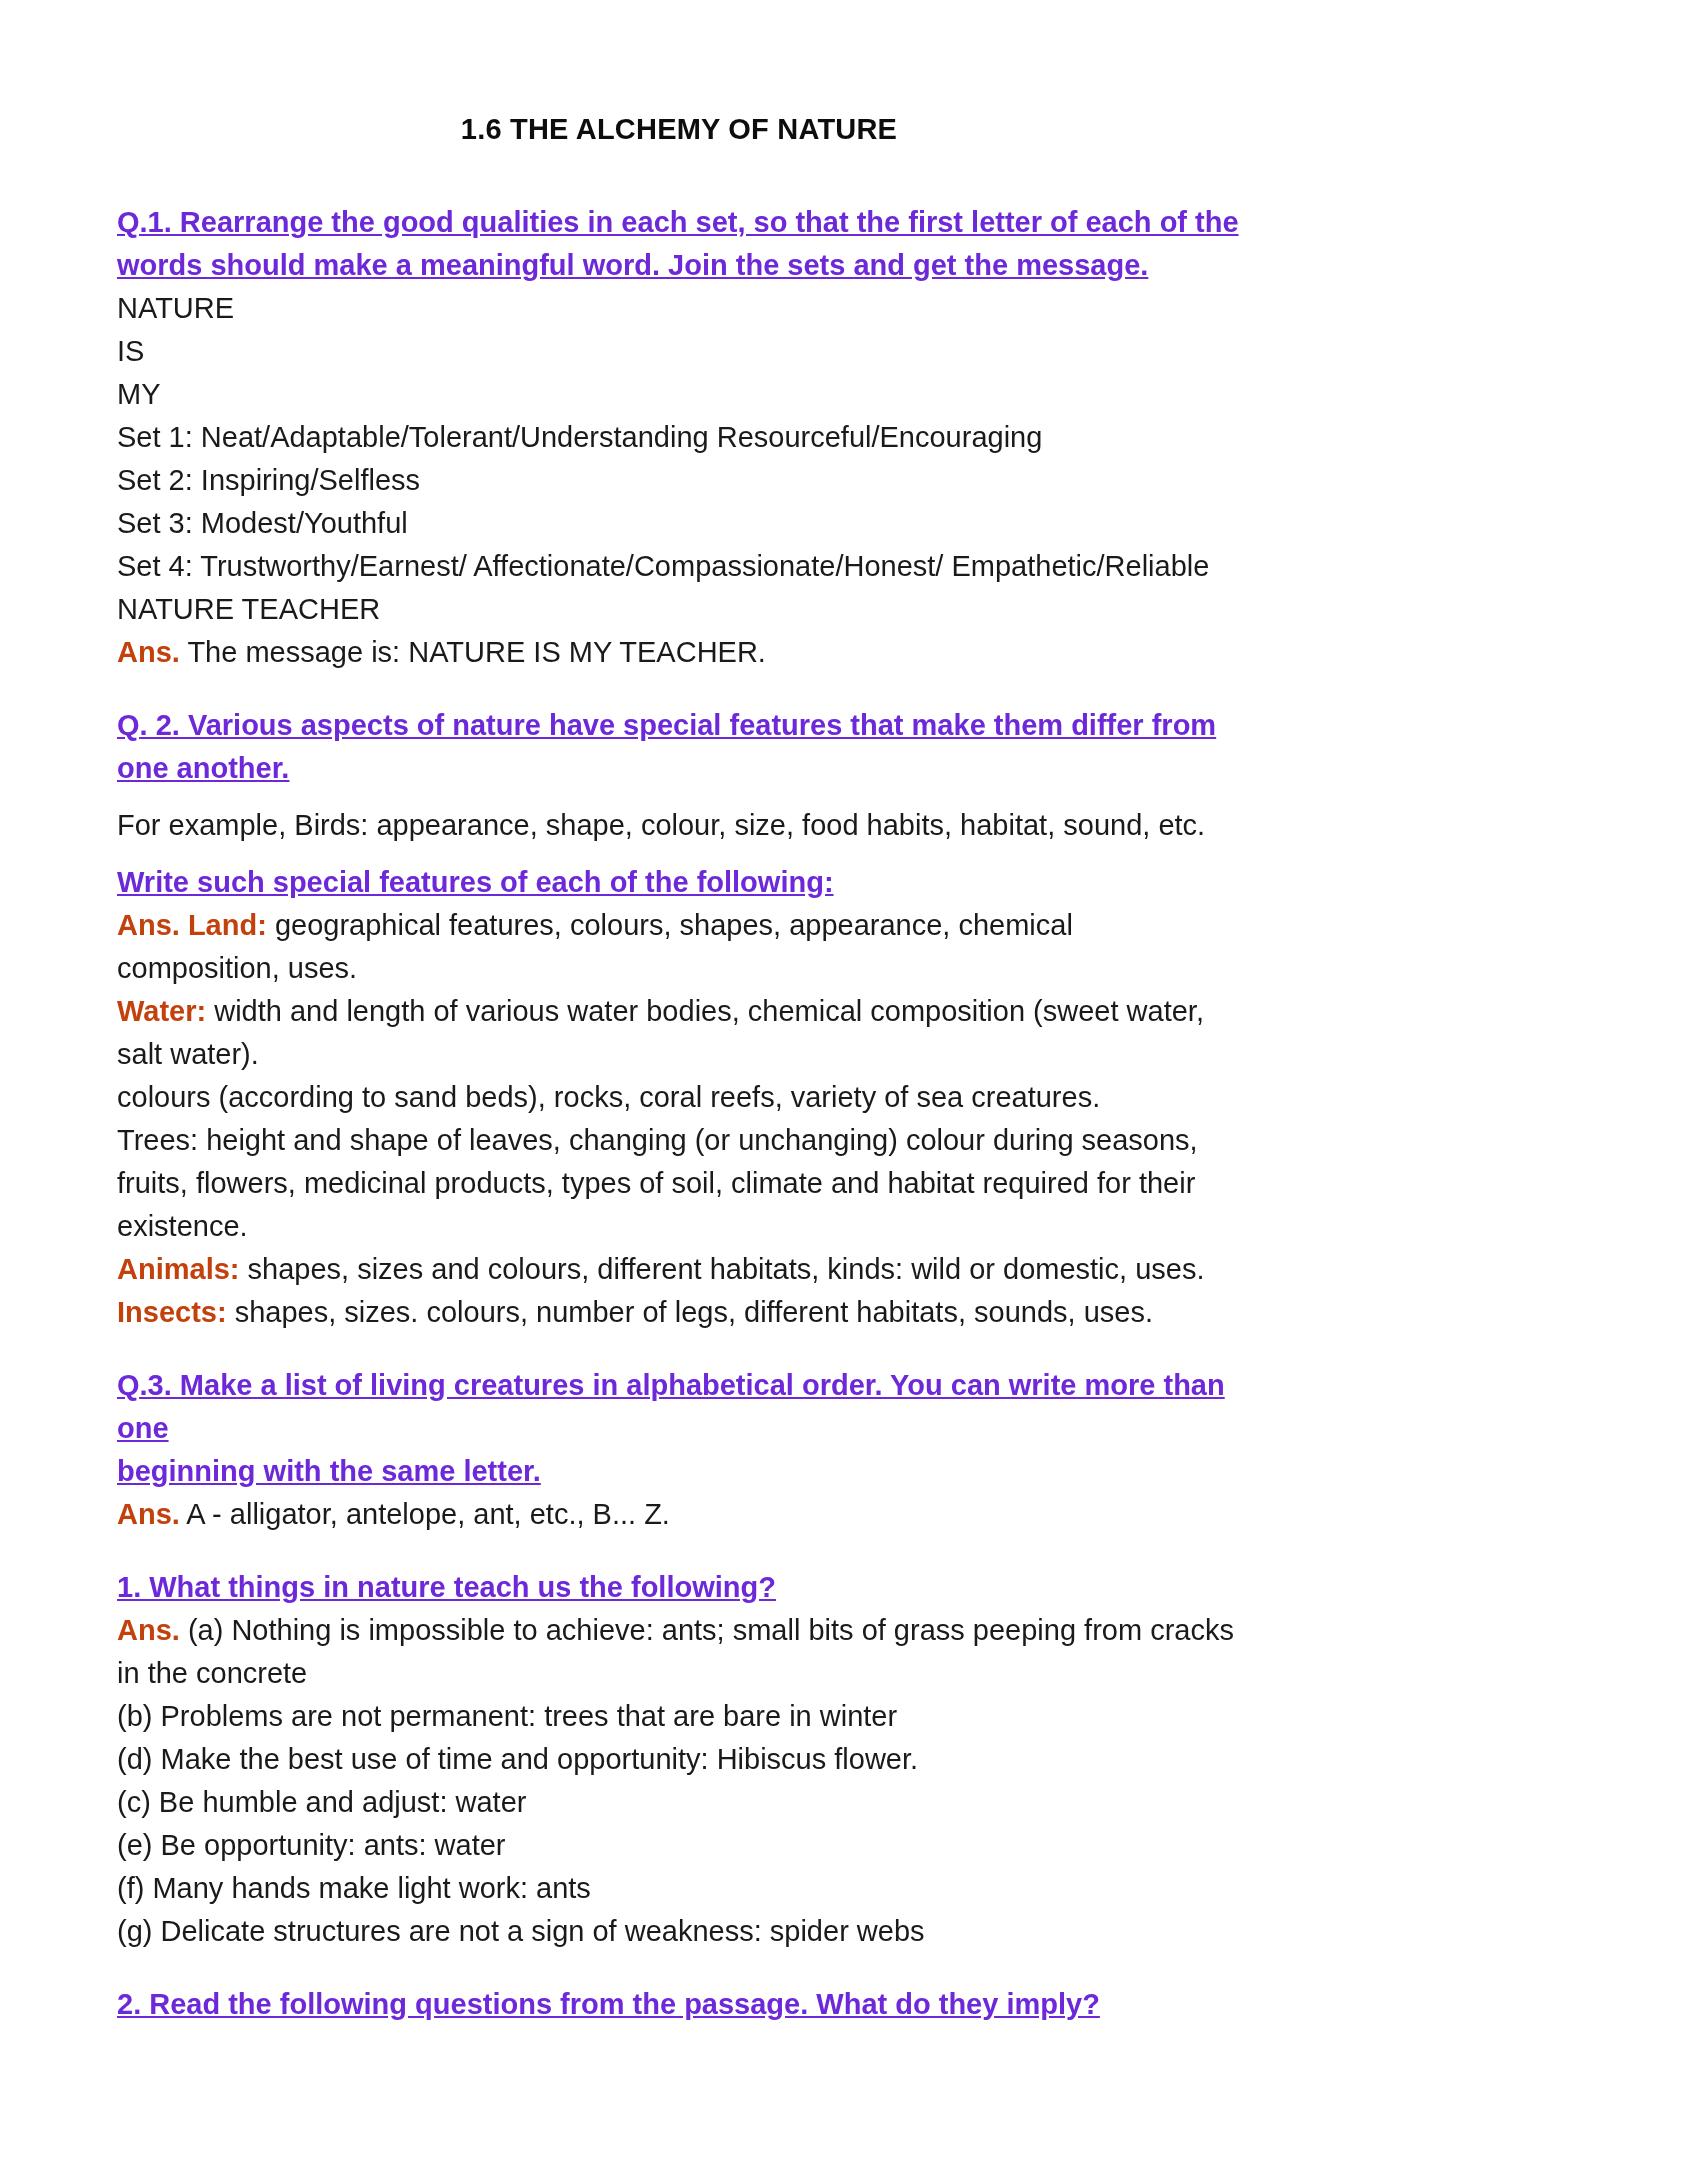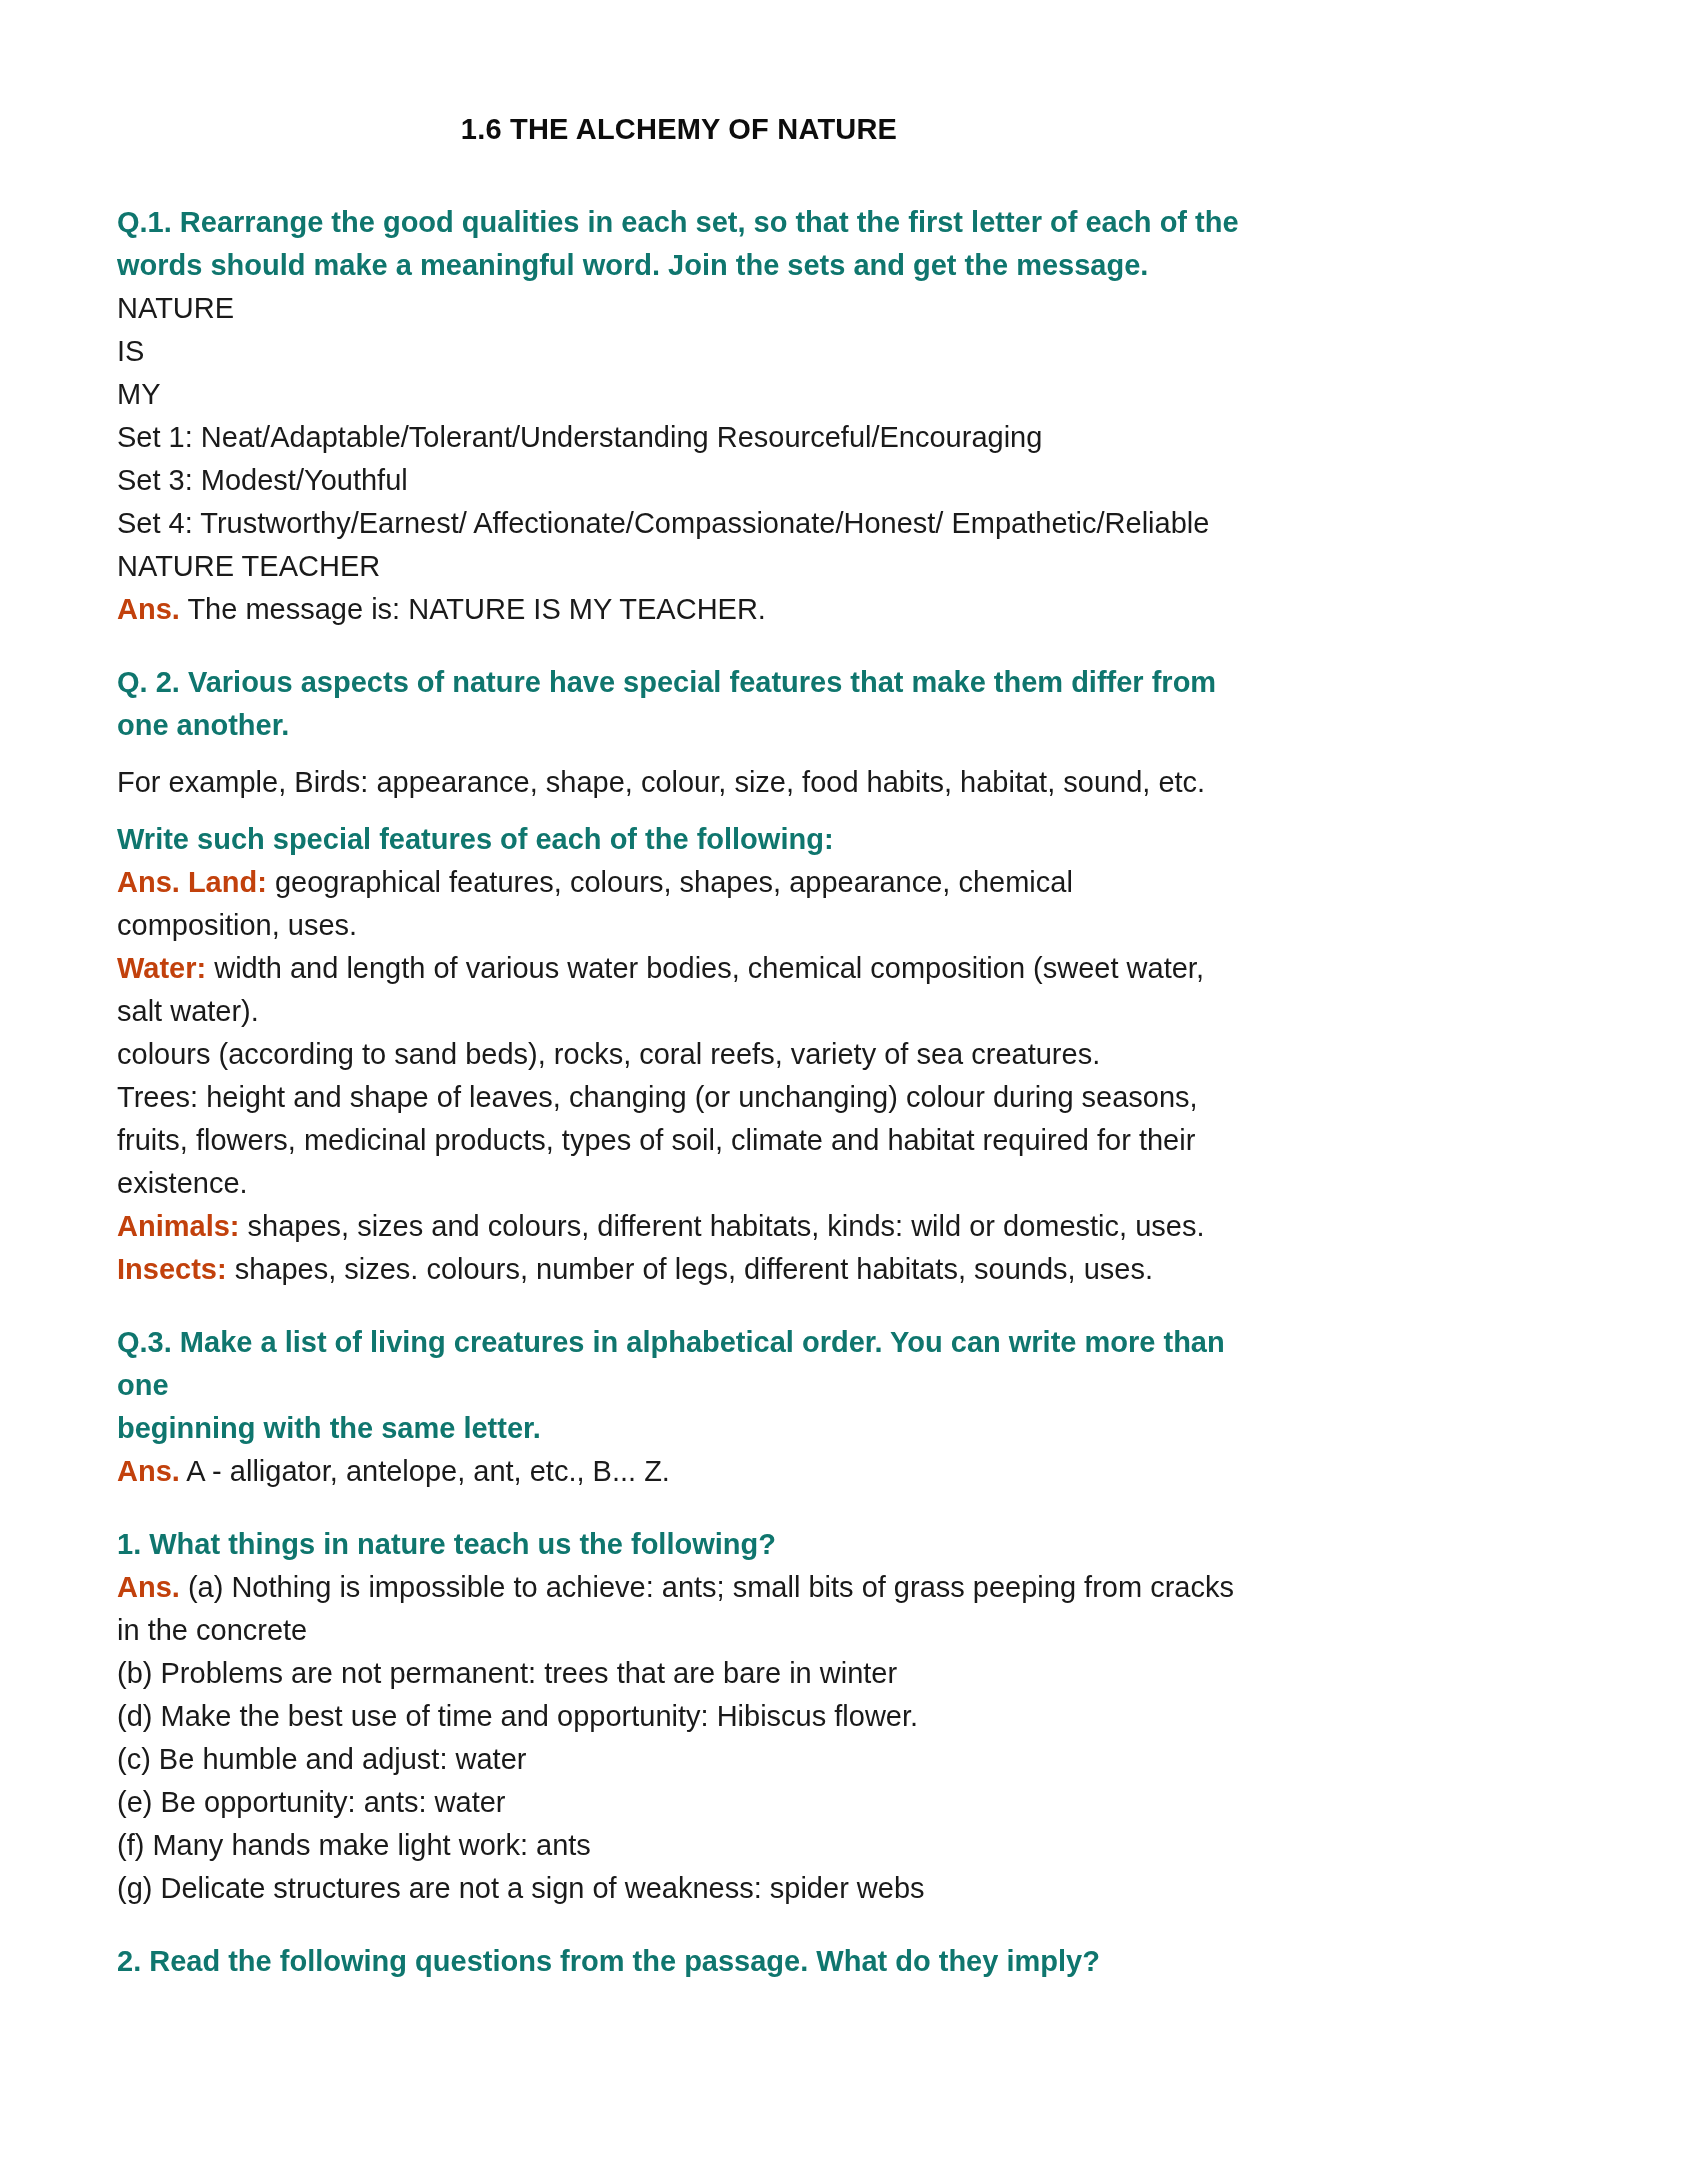--- a/index.html
+++ b/index.html
@@ -33,21 +33,22 @@
   }
   .line {
     font-size: 29px;
     line-height: 43px;
     color: #1a1a1a;
     white-space: normal;
     margin: 0;
   }
   .line.bold {
     font-weight: bold;
-    color: #0f766e;
+    color: #6d28d9;
+    text-decoration: underline;
   }
   .line b {
     font-weight: bold;
     color: #c2410c;
   }
   .gap-sm { height: 14px; }
   .gap-md { height: 30px; }
   .qblock {
     margin: 0 0 0 0;
   }
@@ -62,20 +63,21 @@
 
   <div class="doc-title">1.6 THE ALCHEMY OF NATURE</div>
 
   <div class="qblock">
     <p class="line bold wide">Q.1. Rearrange the good qualities in each set, so that the first letter of each of the</p>
     <p class="line bold wide">words should make a meaningful word. Join the sets and get the message.</p>
     <p class="line">NATURE</p>
     <p class="line">IS</p>
     <p class="line">MY</p>
     <p class="line">Set 1: Neat/Adaptable/Tolerant/Understanding Resourceful/Encouraging</p>
+    <p class="line">Set 2: Inspiring/Selfless</p>
     <p class="line">Set 3: Modest/Youthful</p>
     <p class="line">Set 4: Trustworthy/Earnest/ Affectionate/Compassionate/Honest/ Empathetic/Reliable</p>
     <p class="line">NATURE TEACHER</p>
     <p class="line"><b>Ans.</b><span> The message is: NATURE IS MY TEACHER.</span></p>
   </div>
 
   <div class="gap-md"></div>
 
   <div class="qblock">
     <p class="line bold wide">Q. 2. Various aspects of nature have special features that make them differ from one another.</p>

